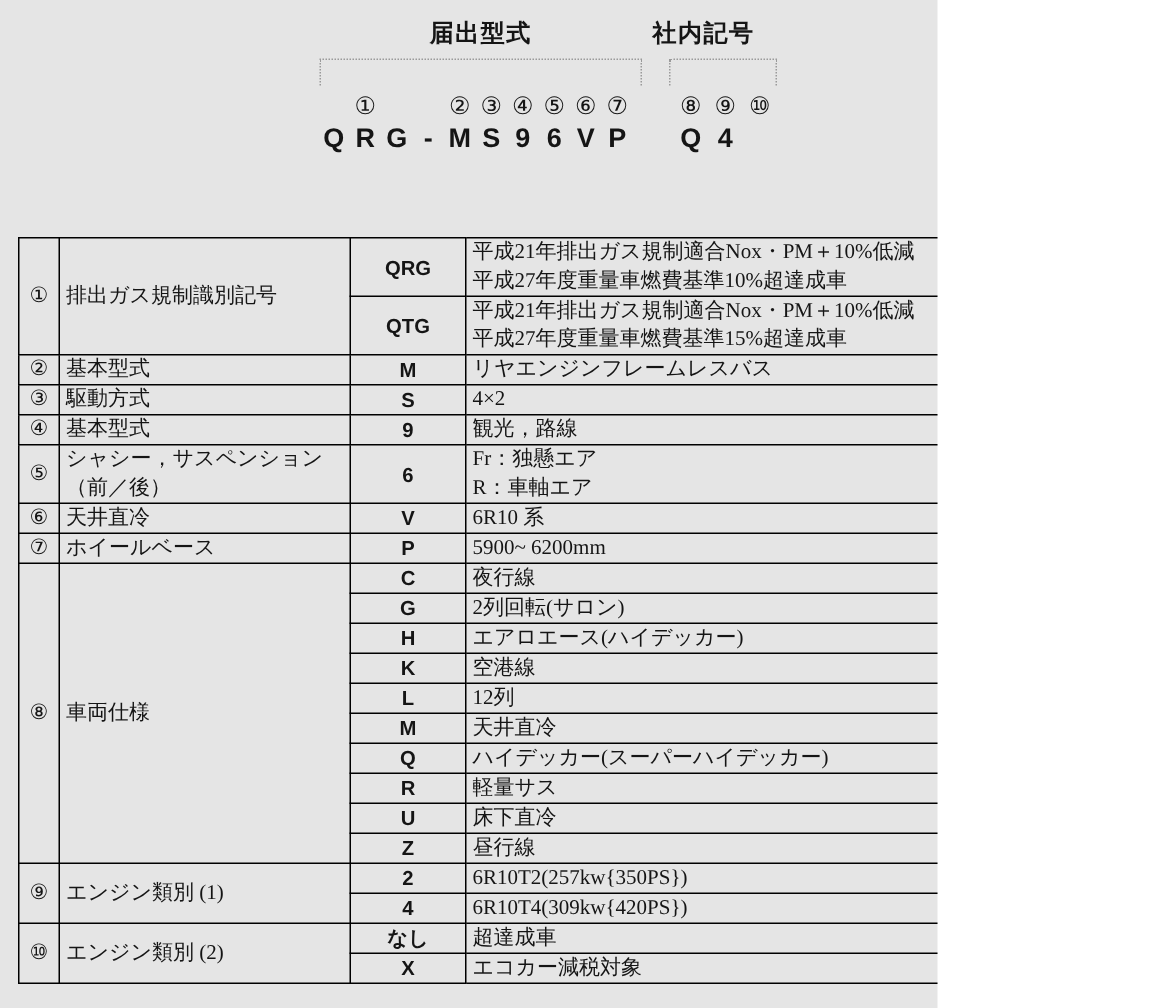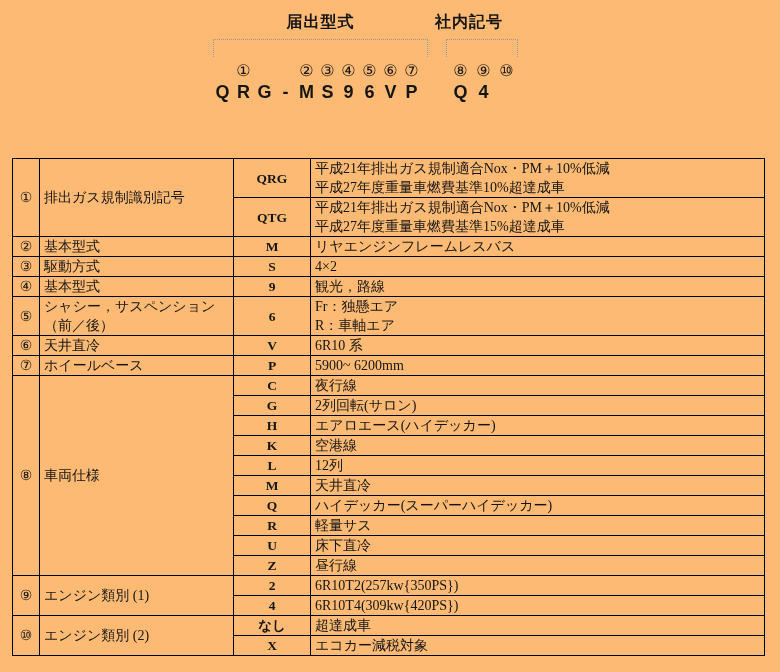--- a/index.html
+++ b/index.html
@@ -1,19 +1,19 @@
 <!DOCTYPE html>
 <html><head>
 <meta charset="utf-8">
 <style>
   html,body { margin:0; padding:0; background:#ffffff; }
   .screen {
     position:relative;
-    width:780px; height:672px;
-    background:#fdba74;
+    width:625px; height:672px;
+    background:#e5e5e5;
     overflow:hidden;
     color:#151515;
     font-family:"Liberation Serif","DejaVu Serif",serif;
   }
 
   
   .grp-label {
     position:absolute; top:12px;
     font-size:16px; font-weight:bold;
     text-align:center; letter-spacing:1px;
@@ -53,21 +53,21 @@
     padding:0 4px;
     line-height:19px;
     height:19px;
     vertical-align:middle;
     overflow:hidden;
   }
   td.num  { text-align:center; padding:0; font-size:14px; }
   td.label{ white-space:pre-line; padding-left:6px; }
   td.code {
     text-align:center; font-weight:bold;
-    font-family:Liberation Serif, serif;
+    font-family:Liberation Sans, sans-serif;
     font-size:13.5px;
   }
   td.desc { white-space:pre-line; }
 </style>
 </head>
 <body>
 
 <div class="screen">
 
   <div class="grp-label notified">届出型式</div>

